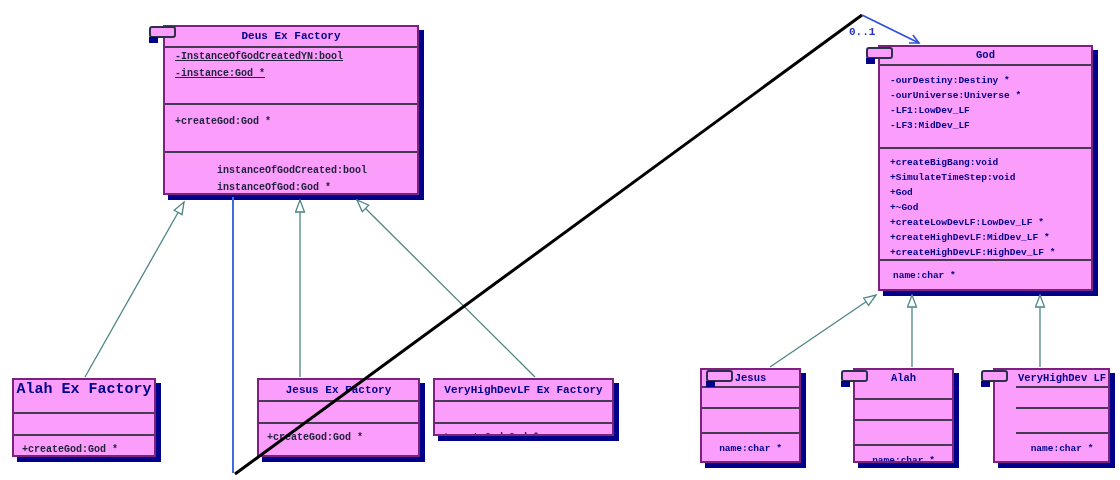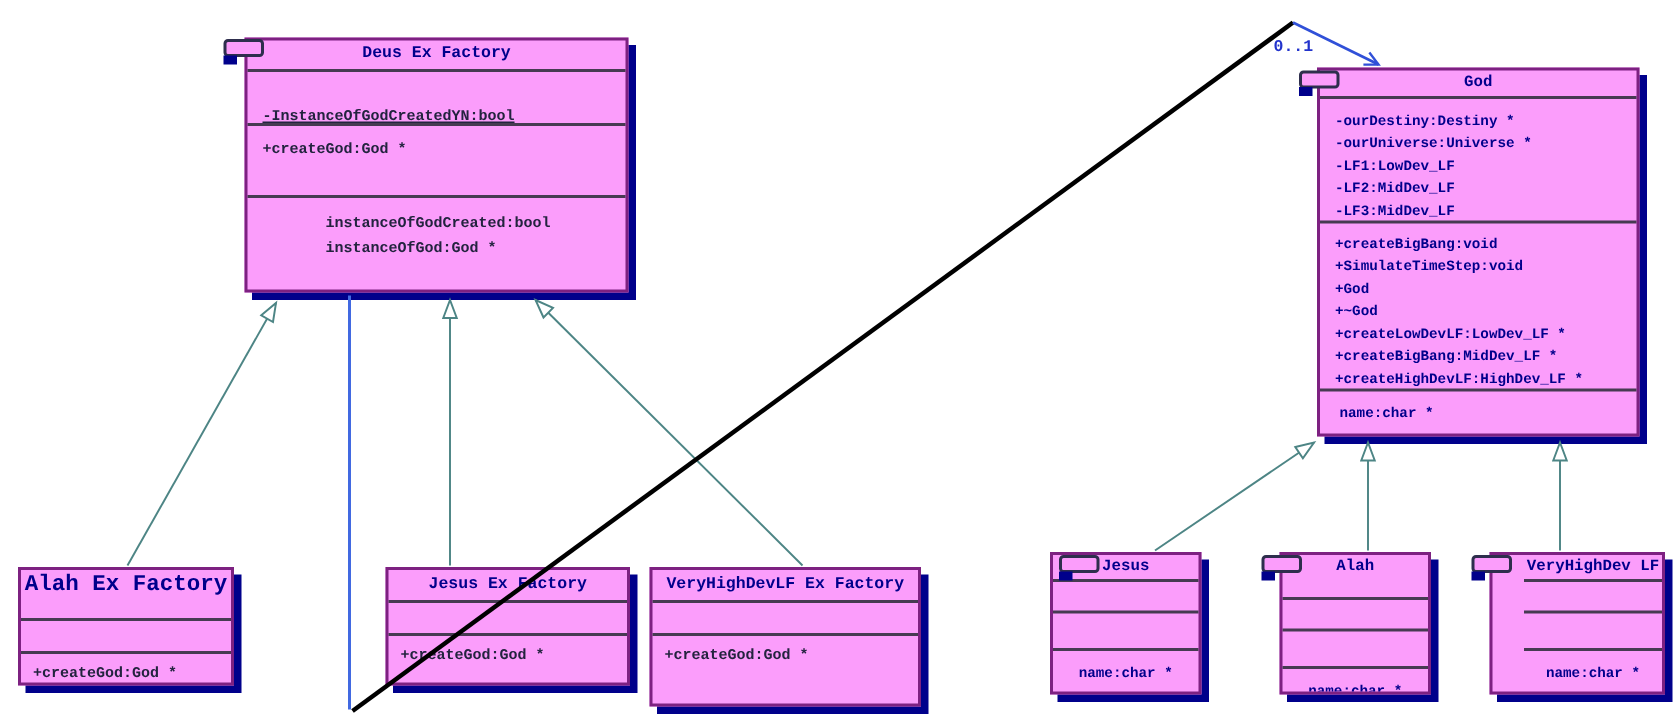--- a/index.html
+++ b/index.html
@@ -40,21 +40,21 @@
 </head>
 <body>
 
 <div id="canvas">
 
   <div class="cicon" style="left:149px;top:26px;">
       <span class="tab"></span>
     </div>
   <div class="box" style="left:163px;top:25px;width:256px;height:170px;">
     <div class="title" style="height:19px;line-height:19px;font-size:11px;">Deus Ex Factory</div>
-    <div class="sec" style="height:36px;padding-top:22px;">
+    <div class="sec" style="height:57px;padding-top:0;">
       <div class="member left-text static" style="font-size:10px;line-height:17px;">-InstanceOfGodCreatedYN:bool</div>
       <div class="member left-text static" style="font-size:10px;line-height:17px;">-instance:God *</div>
     </div>
     <div class="sec" style="height:48px;padding-top:8px;">
       <div class="member left-text" style="font-size:10px;line-height:17px;">+createGod:God *</div>
     </div>
     <div class="sec" style="flex:1;padding-top:9px;padding-left:42px;">
       <div class="member left-text" style="font-size:10px;line-height:17px;">instanceOfGodCreated:bool</div>
       <div class="member left-text" style="font-size:10px;line-height:17px;">instanceOfGod:God *</div>
     </div>
@@ -69,47 +69,46 @@
   </div>
 
   <div class="box" style="left:257px;top:378px;width:163px;height:79px;">
     <div class="title" style="height:20px;line-height:20px;font-size:11px;">Jesus Ex Factory</div>
     <div class="sec" style="height:22px;"></div>
     <div class="sec" style="flex:1;padding-top:8px;">
       <div class="member left-text" style="font-size:10px;padding-left:8px;">+createGod:God *</div>
     </div>
   </div>
 
-  <div class="box" style="left:433px;top:378px;width:181px;height:93px;">
+  <div class="box" style="left:433px;top:378px;width:181px;height:58px;">
     <div class="title" style="height:20px;line-height:20px;font-size:11px;">VeryHighDevLF Ex Factory</div>
     <div class="sec" style="height:22px;"></div>
     <div class="sec" style="flex:1;padding-top:8px;">
       <div class="member left-text" style="font-size:10px;padding-left:8px;">+createGod:God *</div>
     </div>
   </div>
 
   <div class="cicon" style="left:866px;top:47px;">
       <span class="tab"></span>
     </div>
   <div class="box" style="left:878px;top:45px;width:215px;height:246px;">
     <div class="title" style="height:17px;line-height:17px;font-size:10.5px;">God</div>
     <div class="sec" style="height:83px;padding-top:7px;">
       <div class="member right-text" style="font-size:9.5px;line-height:15px;">-ourDestiny:Destiny *</div>
       <div class="member right-text" style="font-size:9.5px;line-height:15px;">-ourUniverse:Universe *</div>
       <div class="member right-text" style="font-size:9.5px;line-height:15px;">-LF1:LowDev_LF</div>
-      <div class="member right-text" style="font-size:9.5px;line-height:15px;">-LF2:MidDev_LF</div>
       <div class="member right-text" style="font-size:9.5px;line-height:15px;">-LF3:MidDev_LF</div>
     </div>
     <div class="sec" style="height:112px;padding-top:6px;">
       <div class="member right-text" style="font-size:9.5px;line-height:15px;">+createBigBang:void</div>
       <div class="member right-text" style="font-size:9.5px;line-height:15px;">+SimulateTimeStep:void</div>
       <div class="member right-text" style="font-size:9.5px;line-height:15px;">+God</div>
       <div class="member right-text" style="font-size:9.5px;line-height:15px;">+~God</div>
       <div class="member right-text" style="font-size:9.5px;line-height:15px;">+createLowDevLF:LowDev_LF *</div>
-      <div class="member right-text" style="font-size:9.5px;line-height:15px;">+createBigBang:MidDev_LF *</div>
+      <div class="member right-text" style="font-size:9.5px;line-height:15px;">+createHighDevLF:MidDev_LF *</div>
       <div class="member right-text" style="font-size:9.5px;line-height:15px;">+createHighDevLF:HighDev_LF *</div>
     </div>
     <div class="sec" style="flex:1;padding-top:9px;">
       <div class="member right-text" style="font-size:9.5px;padding-left:13px;">name:char *</div>
     </div>
   </div>
 
   <div class="cicon" style="left:706px;top:370px;">
       <span class="tab"></span>
     </div>

